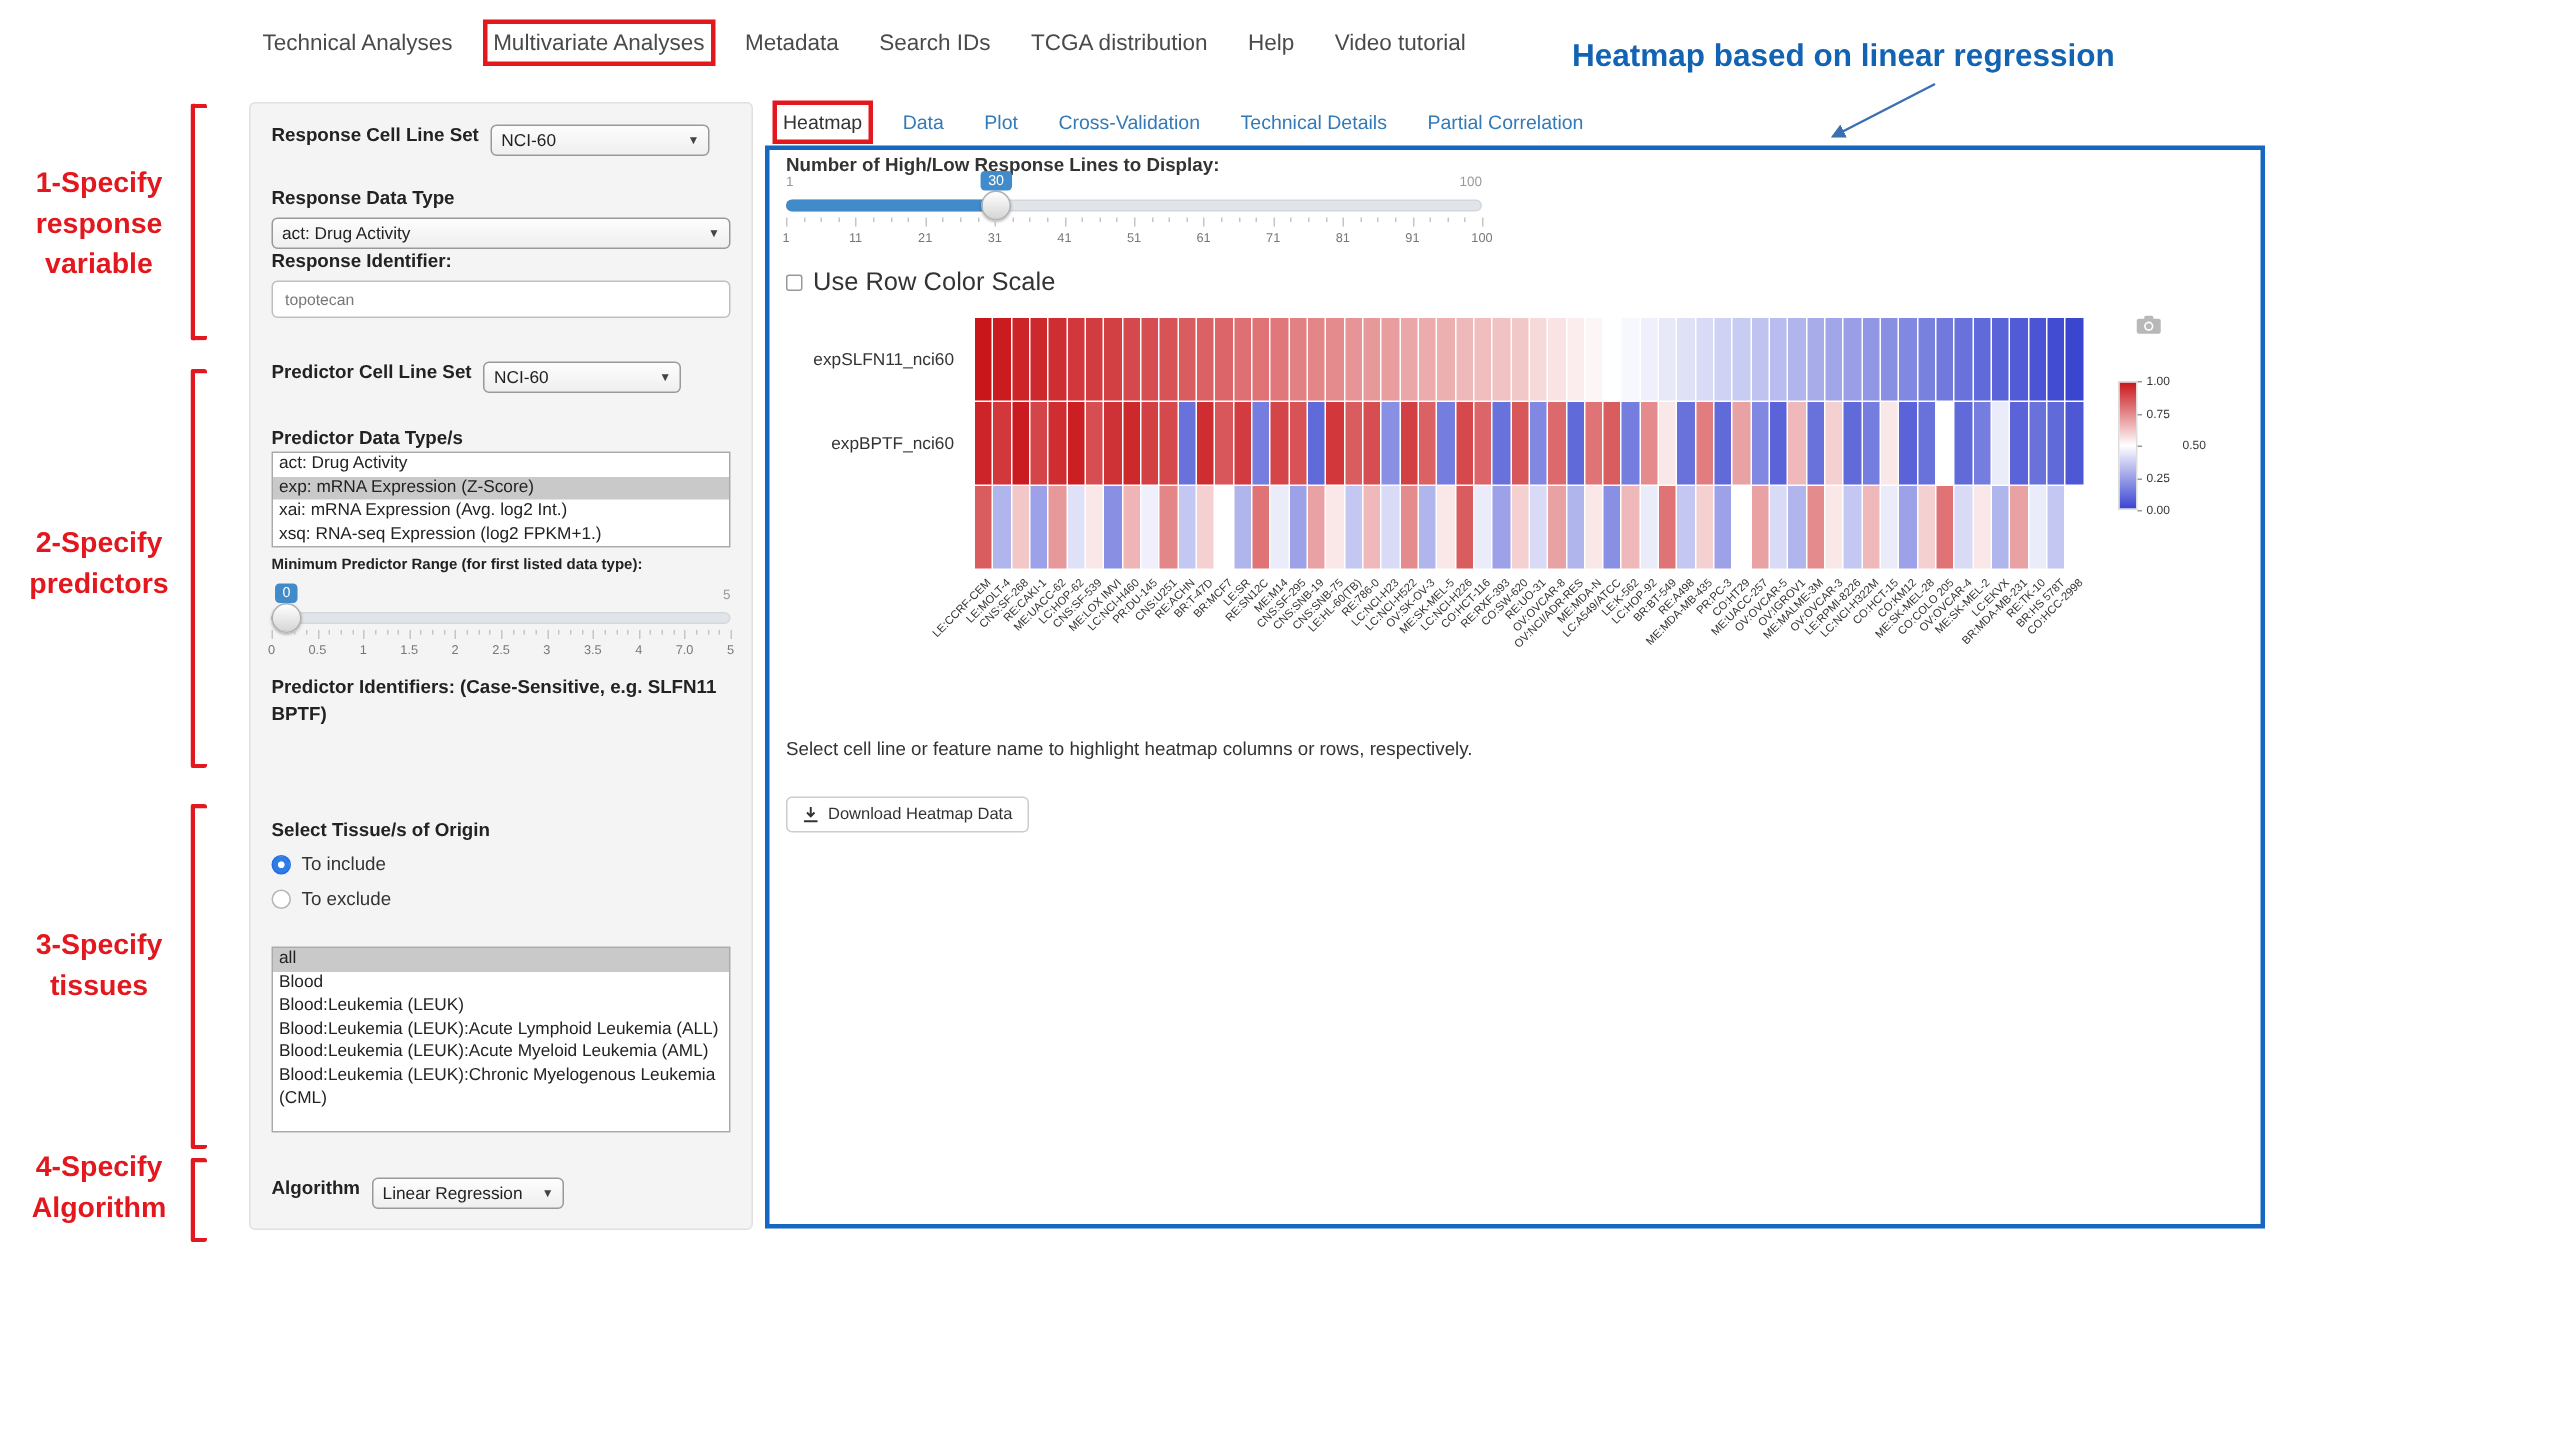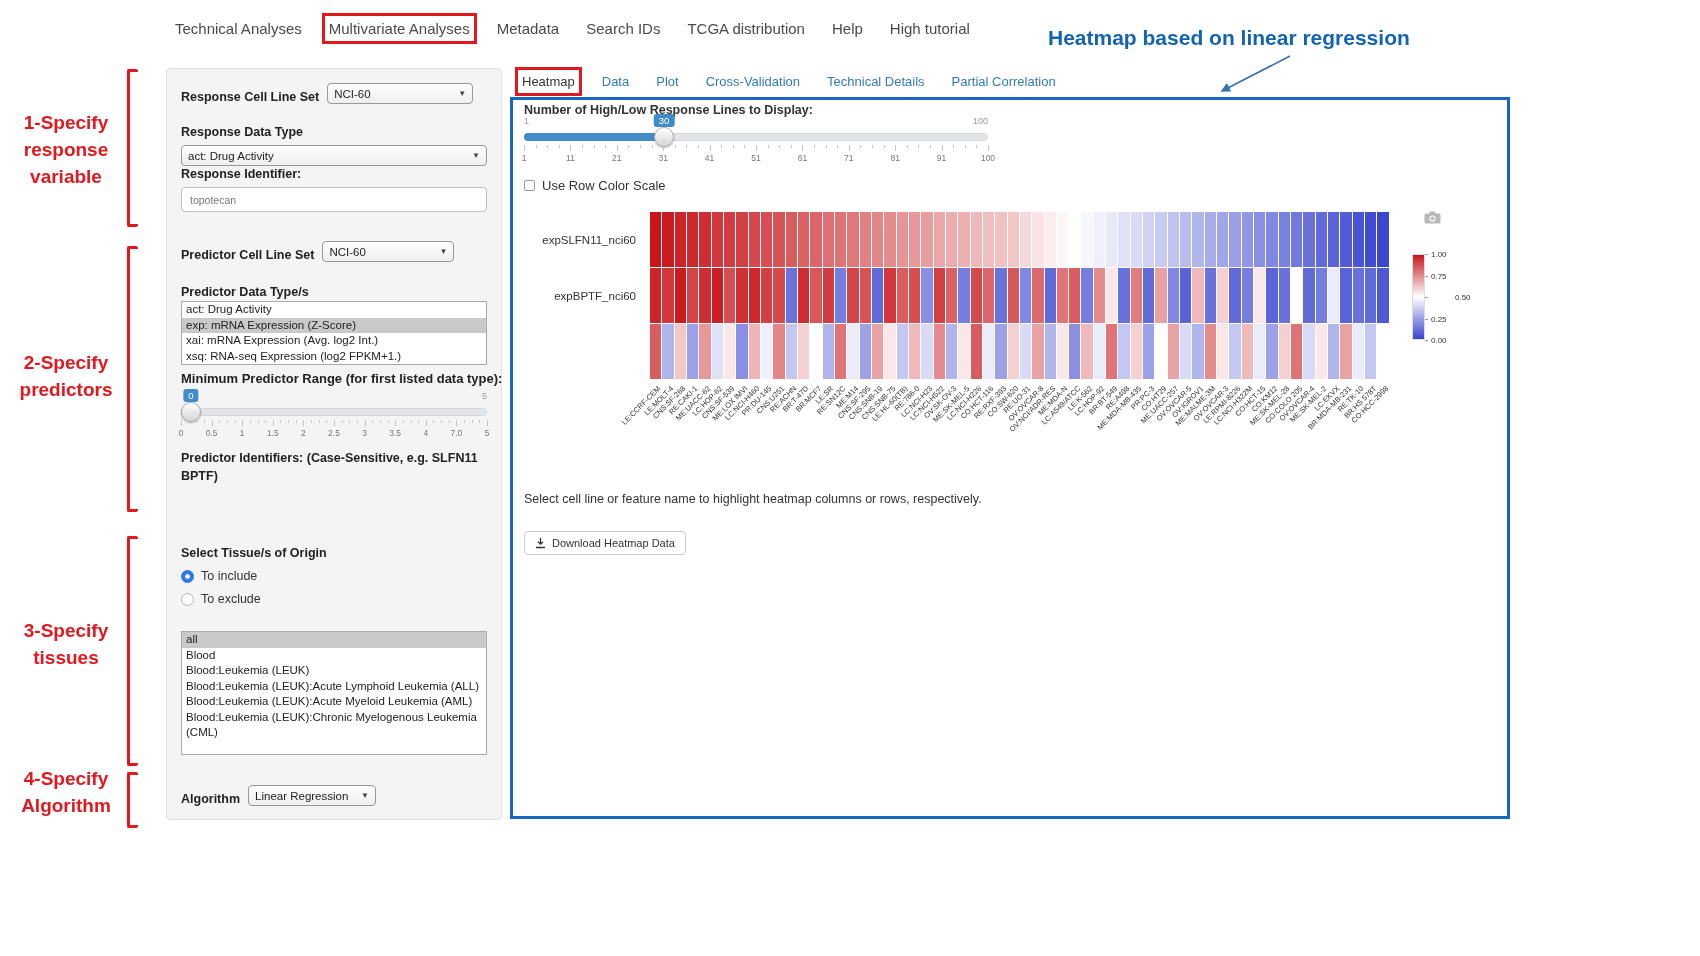--- a/index.html
+++ b/index.html
@@ -11,21 +11,21 @@
 .nav-item{cursor:pointer;white-space:nowrap}
 .red-box{outline:3px solid #e3181e;outline-offset:4px}
 
 #anno-title{left:1048px;top:26px;font-size:21px;font-weight:bold;color:#1263b2}
 .step-label{position:absolute;color:#e3181e;font-weight:bold;font-size:19px;width:116px;text-align:center;line-height:1.42}
 .bracket{position:absolute;width:11px;border:3px solid #e3181e;border-right:none;border-radius:2px}
 
 #form-panel{left:166px;top:68px;width:336px;height:752px;background:#f4f4f4;border:1px solid #e0e0e0;border-radius:4px}
 #form-panel>*{position:absolute;left:14px;right:14px}
 .flabel{font-size:12.5px;font-weight:bold;color:#222}
-.frow{display:flex;align-items:flex-end;gap:8px}
+.frow{display:flex;align-items:flex-start;gap:8px}
 .sel{display:inline-flex;align-items:center;justify-content:space-between;border:1px solid #999;
      border-radius:4px;background:linear-gradient(#fdfdfd,#efefef);height:21px;padding:0 6px;
      font-size:11.5px;color:#222;cursor:pointer;flex:none}
 .sel .arr{margin-left:10px;font-size:8px;color:#444}
 .tin{height:25px;border:1px solid #bfbfbf;border-radius:4px;padding:0 8px;font-size:10.5px;color:#777;background:#fff;width:100%}
 .listbox{border:1px solid #aaa;background:#fff;font-size:11.5px;color:#222;overflow:hidden}
 .opt{padding:0 4px;line-height:15.5px;cursor:pointer}
 .opt-selected{background:#c9c9c9}
 .radio-row{display:flex;align-items:center;gap:7px;font-size:12.5px;margin-bottom:9px}
 .radio{width:13px;height:13px;border:1px solid #b5b5b5;border-radius:50%;background:#fff;flex:none;cursor:pointer}
@@ -45,21 +45,21 @@
 .sl-grid{position:absolute;left:0;right:0;top:29px;height:22px}
 .sl-tick{position:absolute;top:0;width:1px;background:#c5c5c5}
 .sl-ticklabel{position:absolute;top:8px;transform:translateX(-50%);font-size:8.5px;color:#777}
 
 #tabs{left:522px;top:74px;display:flex;align-items:flex-end;gap:27px;font-size:13px}
 .tab{color:#337ab7;cursor:pointer;white-space:nowrap}
 .tab-active{color:#333}
 #main-box{left:510px;top:97px;width:1000px;height:722px;border:3px solid #1667c1;background:#fff}
 #slider-label{left:524px;top:103px;font-size:12.5px;font-weight:bold}
 #main-slider{left:524px;top:116px;width:464px;height:52px}
-#rowcolor{left:524px;top:178px;display:flex;gap:7px;align-items:center;font-size:13px}
+#rowcolor{left:524px;top:178px;display:flex;gap:7px;align-items:center;font-size:17px}
 
 #hm-rowlabels{left:498px;top:212px;width:146px}
 .hm-rowlabel{height:56px;display:flex;align-items:center;justify-content:flex-end;font-size:11.5px;color:#333;padding-right:8px;cursor:pointer}
 #heatmap-grid{left:650px;top:212px;width:740px;height:168px}
 .hm-row{display:flex;height:55px;margin-bottom:1px}
 .hm-cell{flex:1;margin-right:1px}
 #hx-labels{left:650px;top:381px;width:740px;height:130px}
 .hx-label{position:absolute;width:150px;text-align:right;transform:rotate(-45deg);
           transform-origin:100% 0;font-size:7.5px;color:#333;white-space:nowrap;cursor:pointer}
 #colorbar{left:1412px;top:254px;width:60px;height:95px}
@@ -74,21 +74,21 @@
 </head>
 <body>
 
 <div id="nav" class="abs">
     <span class="nav-item">Technical Analyses</span>
     <span class="nav-item red-box">Multivariate Analyses</span>
     <span class="nav-item">Metadata</span>
     <span class="nav-item">Search IDs</span>
     <span class="nav-item">TCGA distribution</span>
     <span class="nav-item">Help</span>
-    <span class="nav-item">High tutorial</span>
+    <span class="nav-item">Video tutorial</span>
   </div>
 
 <div id="anno-title" class="abs">Heatmap based on linear regression</div>
 <svg id="anno-arrow" class="abs" style="left:1195px;top:50px" width="110" height="50">
   <defs>
       <marker id="ah" markerWidth="8" markerHeight="8" refX="5" refY="3" orient="auto">
     <path d="M0,0 L6,3 L0,6 z" fill="#3a6fb0"></path>
       </marker>
     </defs>
   <line x1="95" y1="6" x2="27" y2="41" stroke="#3a6fb0" stroke-width="1.6" marker-end="url(#ah)"></line>
@@ -126,21 +126,21 @@
       <span class="arr">▼</span>
     </span>
   </div>
   <div class="flabel" style="top:216px">Predictor Data Type/s</div>
   <div class="listbox" id="pdt-list" style="top:232px;height:64px">
       <div class="opt">act: Drug Activity</div>
       <div class="opt opt-selected">exp: mRNA Expression (Z-Score)</div>
       <div class="opt">xai: mRNA Expression (Avg. log2 Int.)</div>
       <div class="opt">xsq: RNA-seq Expression (log2 FPKM+1.)</div>
     </div>
-  <div class="flabel" style="top:302px;font-size:13px;white-space:nowrap">Minimum Predictor Range (for first listed data type):</div>
+  <div class="flabel" style="top:302px;font-size:10px;white-space:nowrap">Minimum Predictor Range (for first listed data type):</div>
   <div class="slider" id="range-slider" style="top:322px;height:52px">
       <span class="sl-max">5</span>
       <div class="sl-track"></div>
       <div class="sl-fill" style="width: 10px;"></div>
       <div class="sl-handle" style="left: 0px;"></div>
       <div class="sl-tip" style="left: 10px;">0</div>
       <div class="sl-grid">
         <div class="sl-tick" style="left: 0%; height: 6px;"></div>
         <div class="sl-tick" style="left: 2.5%; height: 3px;"></div>
         <div class="sl-tick" style="left: 5%; height: 3px;"></div>

